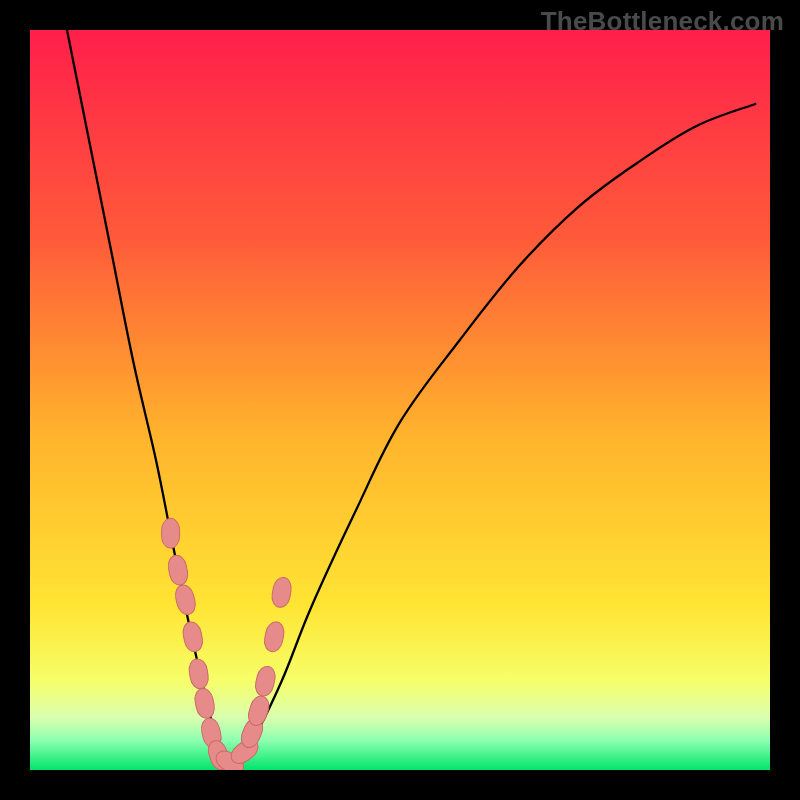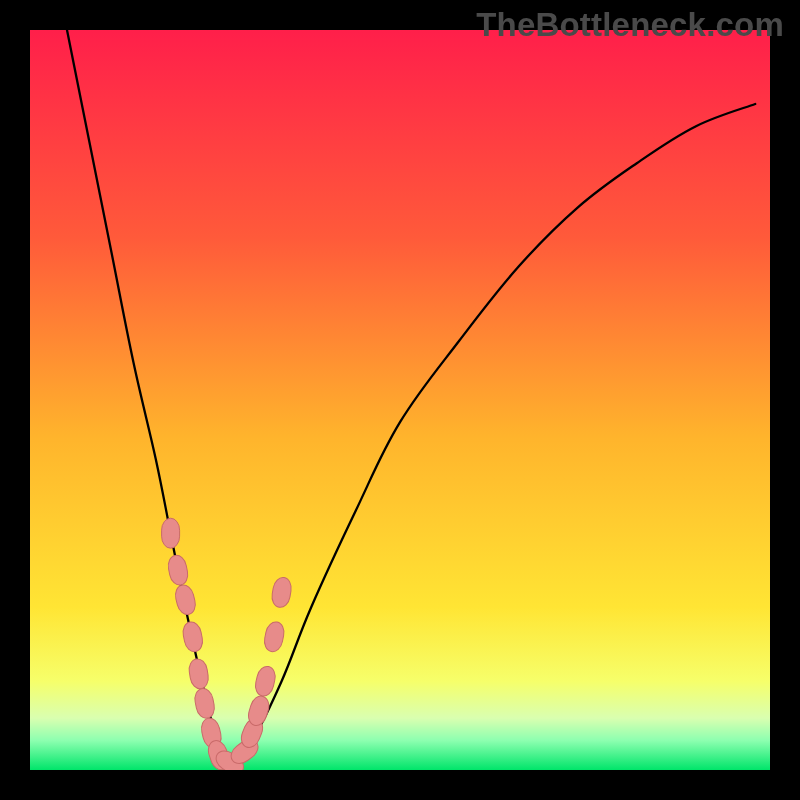--- a/index.html
+++ b/index.html
@@ -29,21 +29,21 @@
     position: absolute;
     left: 0;
     top: 0;
     width: 100%;
     height: 100%;
   }
   .watermark {
     position: absolute;
     top: 6px;
     right: 16px;
-    font-size: 33px;
+    font-size: 26px;
     font-weight: 600;
     color: #4a4a4a;
     letter-spacing: 0.2px;
     user-select: none;
   }
   svg.curves {
     position: absolute;
     left: 0;
     top: 0;
     width: 100%;

